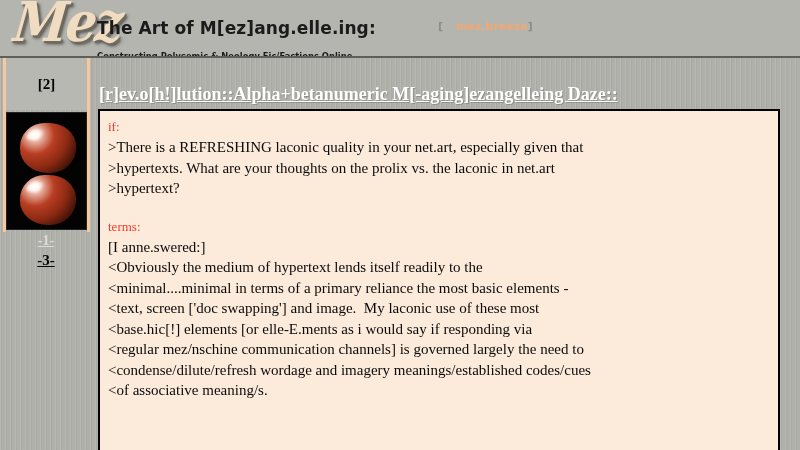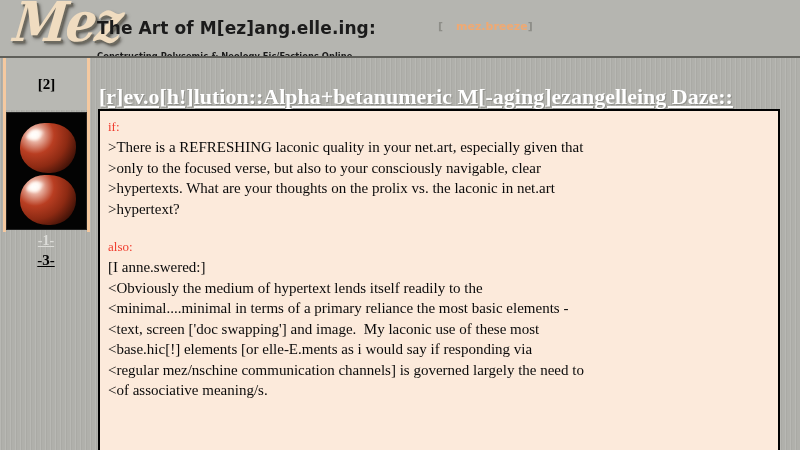--- a/index.html
+++ b/index.html
@@ -199,21 +199,21 @@
   #page-link-3 { top: 194px; color: #000000; font-size: 15px; }
 
   
   #content-heading {
     position: absolute;
     left: 99px;
     top: 26px;
     width: 640px;
     font-family: "Liberation Serif", serif;
     font-weight: 700;
-    font-size: 22px;
+    font-size: 18px;
     color: #ffffff;
     text-decoration: underline;
     white-space: nowrap;
     text-shadow: 1px 1px 0 rgba(120,120,115,.55);
   }
 
   #content-box {
     position: absolute;
     left: 98px;
     top: 51px;
@@ -280,35 +280,35 @@
     </div>
 
     <a href="#" id="content-heading">[r]ev.o[h!]lution::Alpha+betanumeric M[-aging]ezangelleing Daze::</a>
 
     <div id="content-box">
       <div id="content-inner">
 
         <div>
           <div class="section-tag">if:</div>
           <div class="txt-line">&gt;There is a REFRESHING laconic quality in your net.art, especially given that</div>
-          <div class="txt-line">&gt;only to the focused verse, but also to your consciously navigable, clear</div>
           <div class="txt-line">&gt;hypertexts. What are your thoughts on the prolix vs. the laconic in net.art</div>
           <div class="txt-line">&gt;hypertext?</div>
         </div>
 
         <div class="block-gap"></div>
 
         <div>
-          <div class="section-tag">also:</div>
+          <div class="section-tag">terms:</div>
           <div class="txt-line">[I anne.swered:]</div>
           <div class="txt-line">&lt;Obviously the medium of hypertext lends itself readily to the</div>
           <div class="txt-line">&lt;minimal....minimal in terms of a primary reliance the most basic elements -</div>
           <div class="txt-line">&lt;text, screen ['doc swapping'] and image.  My laconic use of these most</div>
           <div class="txt-line">&lt;base.hic[!] elements [or elle-E.ments as i would say if responding via</div>
           <div class="txt-line">&lt;regular mez/nschine communication channels] is governed largely the need to</div>
+          <div class="txt-line">&lt;condense/dilute/refresh wordage and imagery meanings/established codes/cues</div>
           <div class="txt-line">&lt;of associative meaning/s.</div>
         </div>
 
       </div>
     </div>
 
   </div>
 </div>
 
 </body></html>

